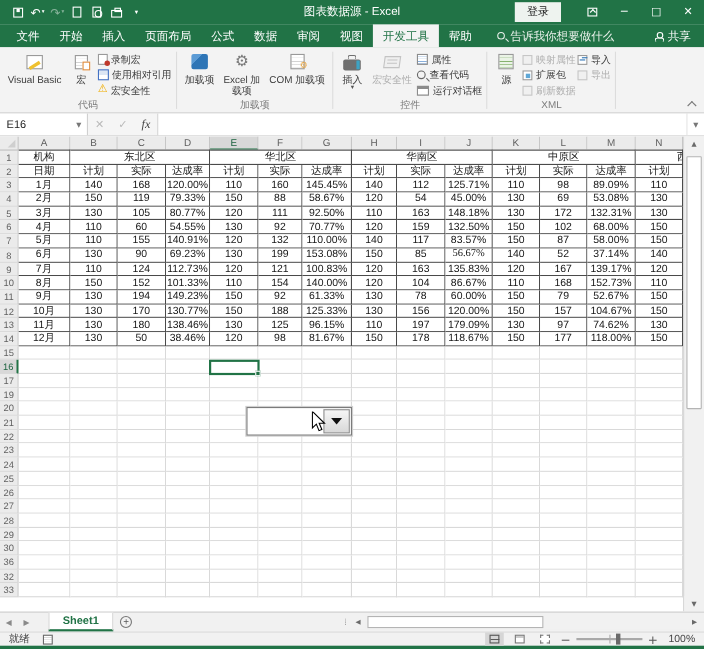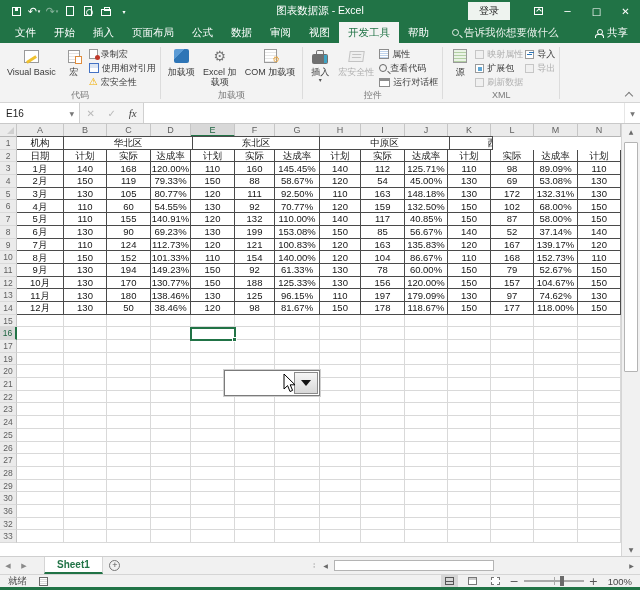--- a/index.html
+++ b/index.html
@@ -361,22 +361,23 @@
         <div class="hc" style="width: 43px;">J</div>
         <div class="hc" style="width: 43px;">K</div>
         <div class="hc" style="width: 43px;">L</div>
         <div class="hc" style="width: 44px;">M</div>
         <div class="hc" style="width: 43px;">N</div>
       </div>
     <div class="sheetrows">
         <div class="srow">
           <div class="rh">1</div>
           <div class="cell tc ttop" style="width: 47px;">机构</div>
+          <div class="cell tc ttop" style="width: 127px;">东北区</div>
           <div class="cell tc ttop" style="width: 129px;">华北区</div>
-          <div class="cell tc ttop" style="width: 127px;">东北区</div>
+          <div class="cell tc ttop" style="width: 128px;">华南区</div>
           <div class="cell tc ttop" style="width: 130px; text-align: center;">中原区</div>
           <div class="cell tc ttop clip" style="width: 43px;">
             <span>西</span>
           </div>
         </div>
         <div class="srow">
           <div class="rh">2</div>
           <div class="cell tc" style="width: 47px;">日期</div>
           <div class="cell tc" style="width: 43px;">计划</div>
           <div class="cell tc" style="width: 44px;">实际</div>
@@ -464,38 +465,38 @@
           <div class="rh">7</div>
           <div class="cell tc" style="width: 47px;">5月</div>
           <div class="cell tc" style="width: 43px;">110</div>
           <div class="cell tc" style="width: 44px;">155</div>
           <div class="cell tc" style="width: 40px;">140.91%</div>
           <div class="cell tc" style="width: 44px;">120</div>
           <div class="cell tc" style="width: 40px;">132</div>
           <div class="cell tc" style="width: 45px;">110.00%</div>
           <div class="cell tc" style="width: 41px;">140</div>
           <div class="cell tc" style="width: 44px;">117</div>
-          <div class="cell tc" style="width: 43px;">40.85%</div>
+          <div class="cell tc" style="width: 43px;">83.57%</div>
           <div class="cell tc" style="width: 43px;">150</div>
           <div class="cell tc" style="width: 43px;">87</div>
           <div class="cell tc" style="width: 44px;">58.00%</div>
           <div class="cell tc" style="width: 43px;">150</div>
         </div>
         <div class="srow">
           <div class="rh">8</div>
           <div class="cell tc" style="width: 47px;">6月</div>
           <div class="cell tc" style="width: 43px;">130</div>
           <div class="cell tc" style="width: 44px;">90</div>
           <div class="cell tc" style="width: 40px;">69.23%</div>
           <div class="cell tc" style="width: 44px;">130</div>
           <div class="cell tc" style="width: 40px;">199</div>
           <div class="cell tc" style="width: 45px;">153.08%</div>
           <div class="cell tc" style="width: 41px;">150</div>
           <div class="cell tc" style="width: 44px;">85</div>
-          <div class="cell tc" style="width: 43px;">56.67%</div>
+          <div class="cell tc" style="width: 43px; font-family: Liberation Serif, serif;">56.67%</div>
           <div class="cell tc" style="width: 43px;">140</div>
           <div class="cell tc" style="width: 43px;">52</div>
           <div class="cell tc" style="width: 44px;">37.14%</div>
           <div class="cell tc" style="width: 43px;">140</div>
         </div>
         <div class="srow">
           <div class="rh">9</div>
           <div class="cell tc" style="width: 47px;">7月</div>
           <div class="cell tc" style="width: 43px;">110</div>
           <div class="cell tc" style="width: 44px;">124</div>

